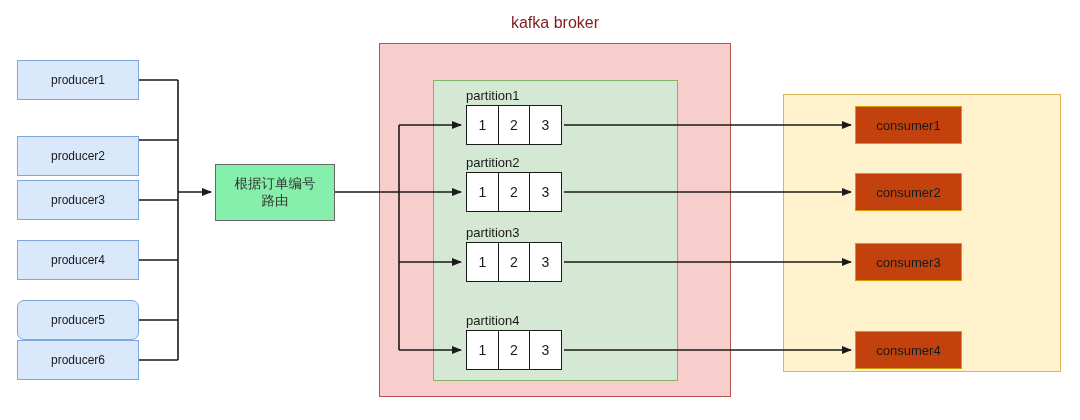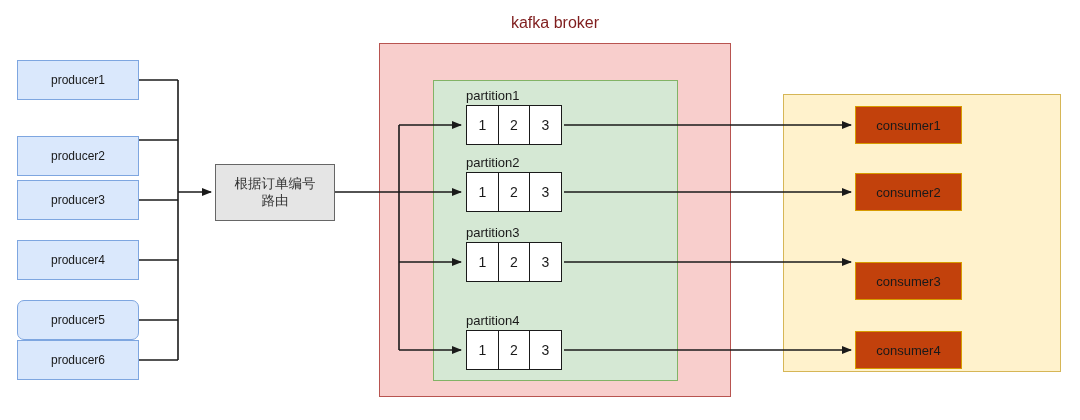--- a/index.html
+++ b/index.html
@@ -29,21 +29,21 @@
     width: 122px;
     height: 40px;
     background: #dae8fc;
     border: 1px solid #7ea6e0;
   }
   .router-box {
     left: 215px;
     top: 164px;
     width: 120px;
     height: 57px;
-    background: #e5e5e5;
+    background: #86efac;
     border: 1px solid #666666;
     flex-direction: column;
     line-height: 1.25;
     font-size: 13.5px;
     color: #333333;
   }
   .broker-region {
     left: 379px;
     top: 43px;
     width: 352px;
@@ -216,20 +216,20 @@
     <div class="cell">2</div>
     <div class="cell">3</div>
   </div>
 
   <div class="box consumer-box" style="left:855px; top:106px;">
       <span>consumer1</span>
     </div>
   <div class="box consumer-box" style="left:855px; top:173px;">
       <span>consumer2</span>
     </div>
-  <div class="box consumer-box" style="left:855px; top:243px;margin-top:19px;">
+  <div class="box consumer-box" style="left:855px; top:243px;">
       <span>consumer3</span>
     </div>
   <div class="box consumer-box" style="left:855px; top:331px;">
       <span>consumer4</span>
     </div>
 
 </div>
 
 </body></html>

